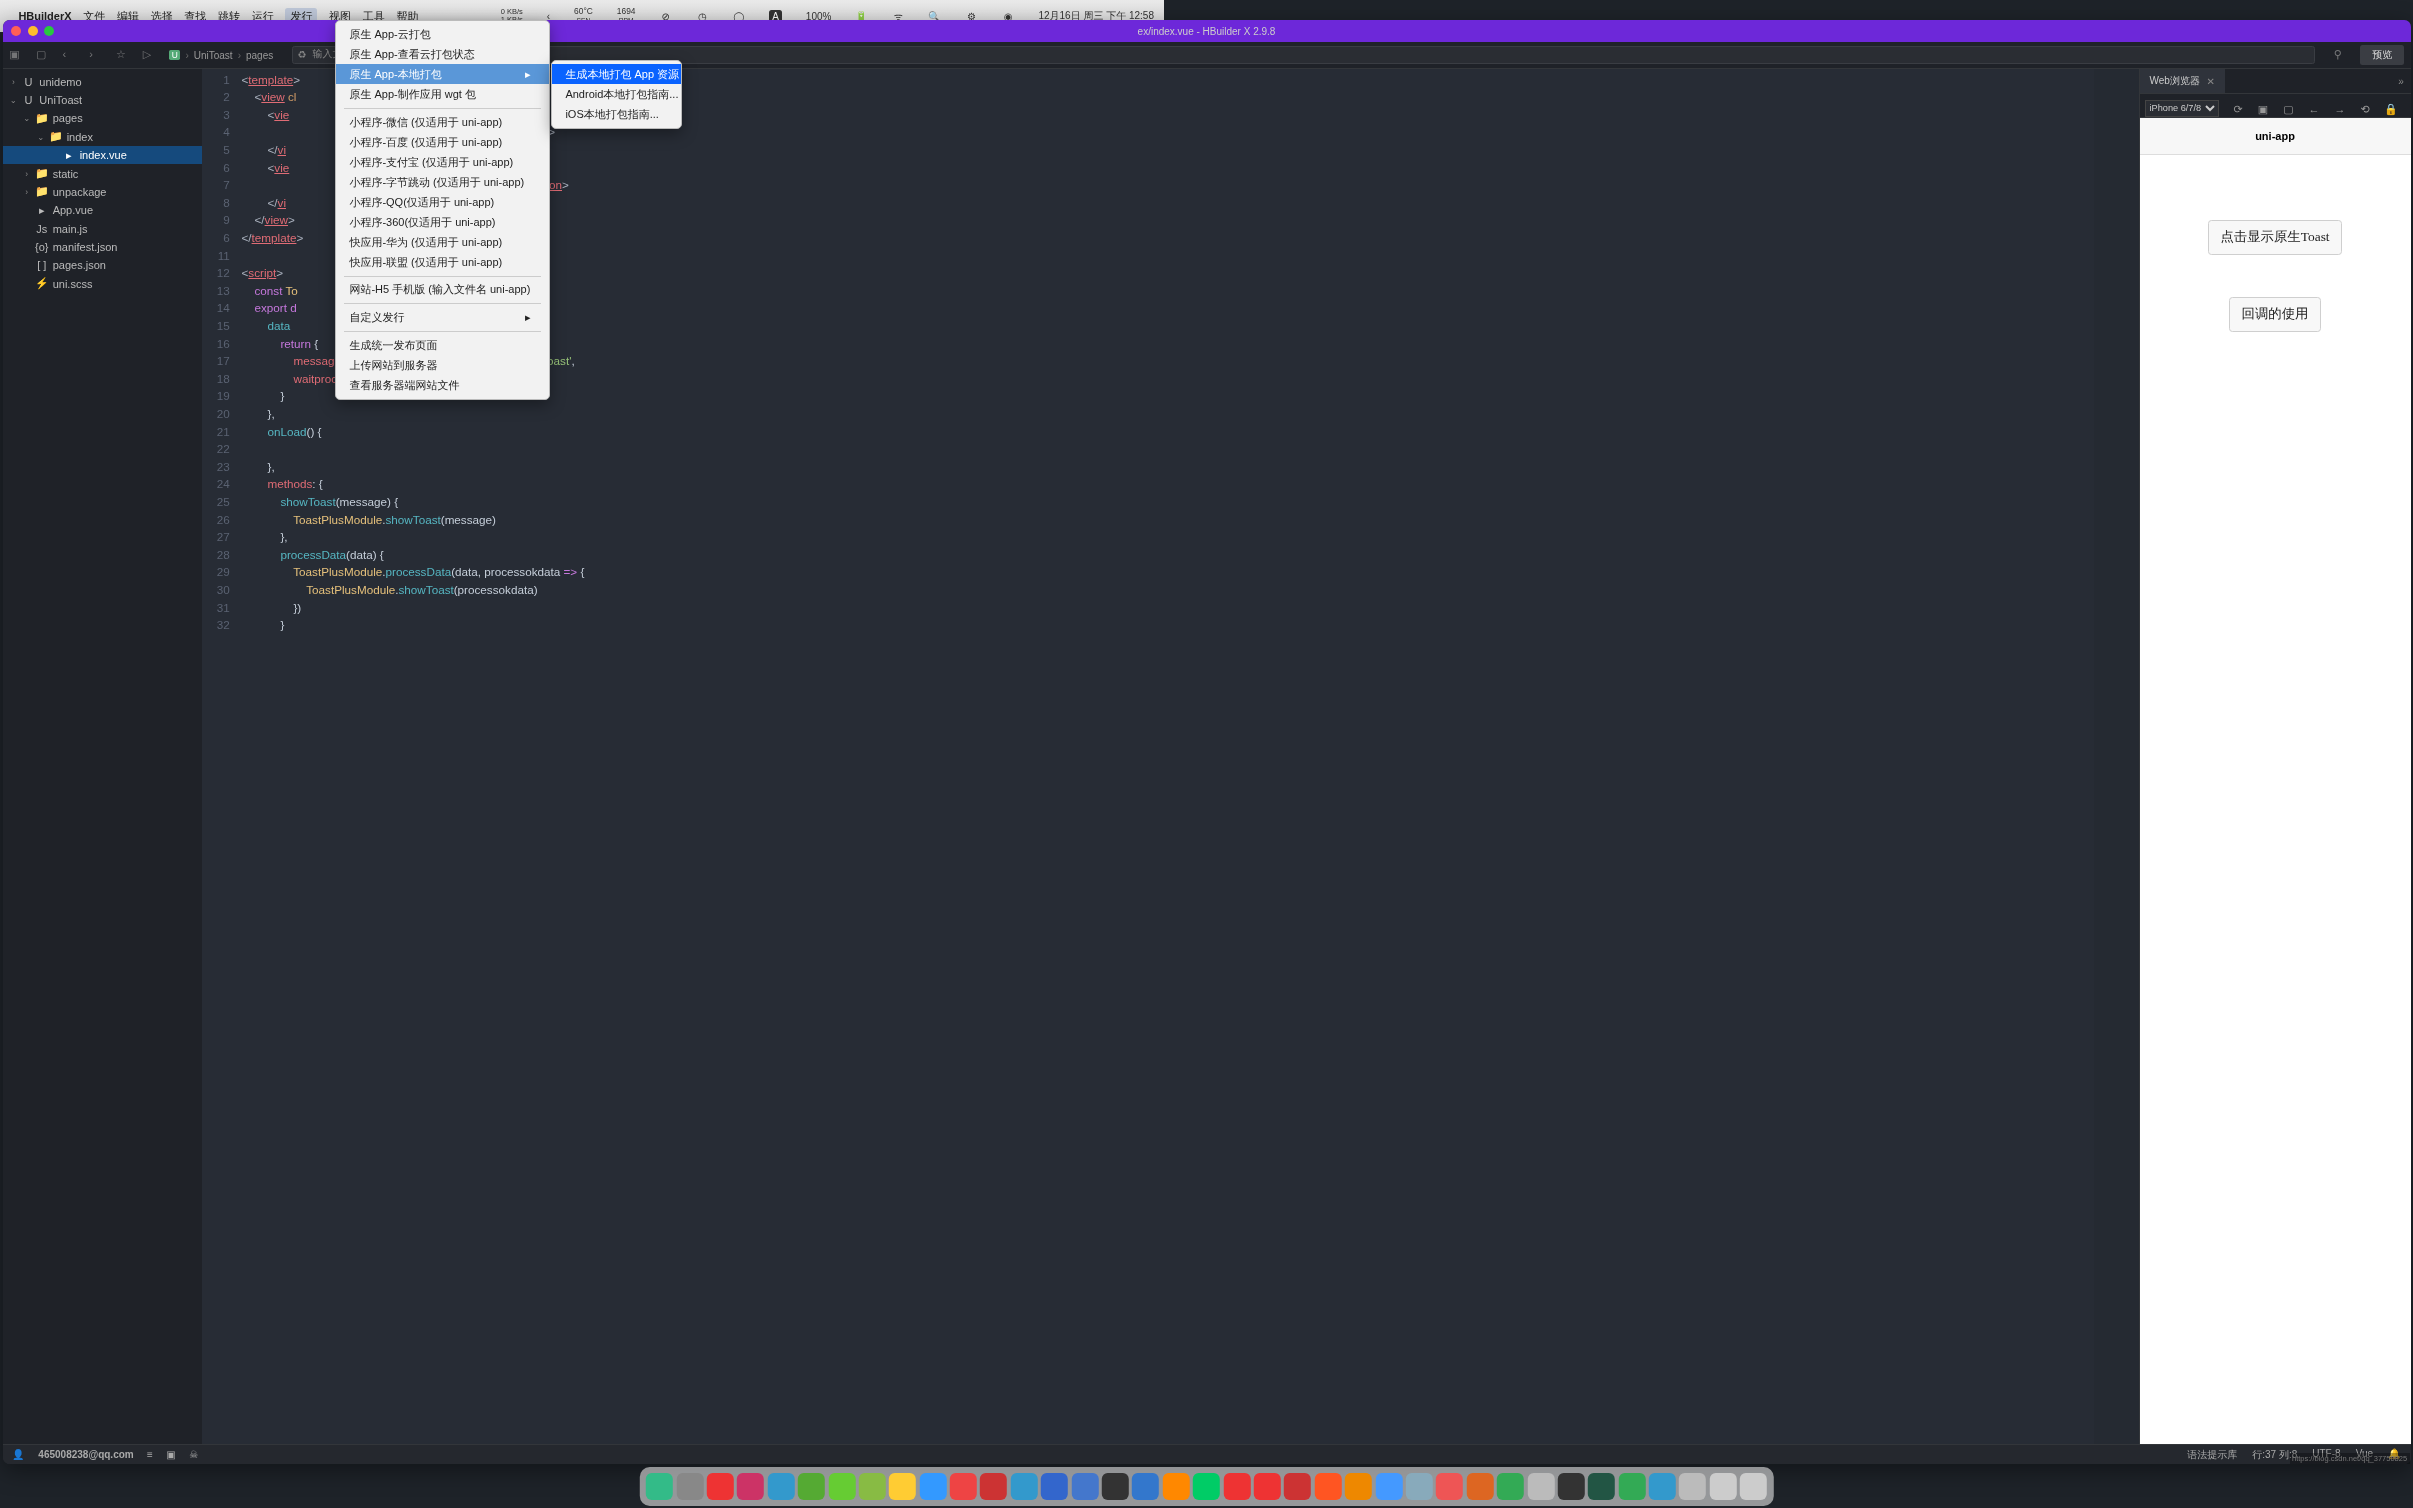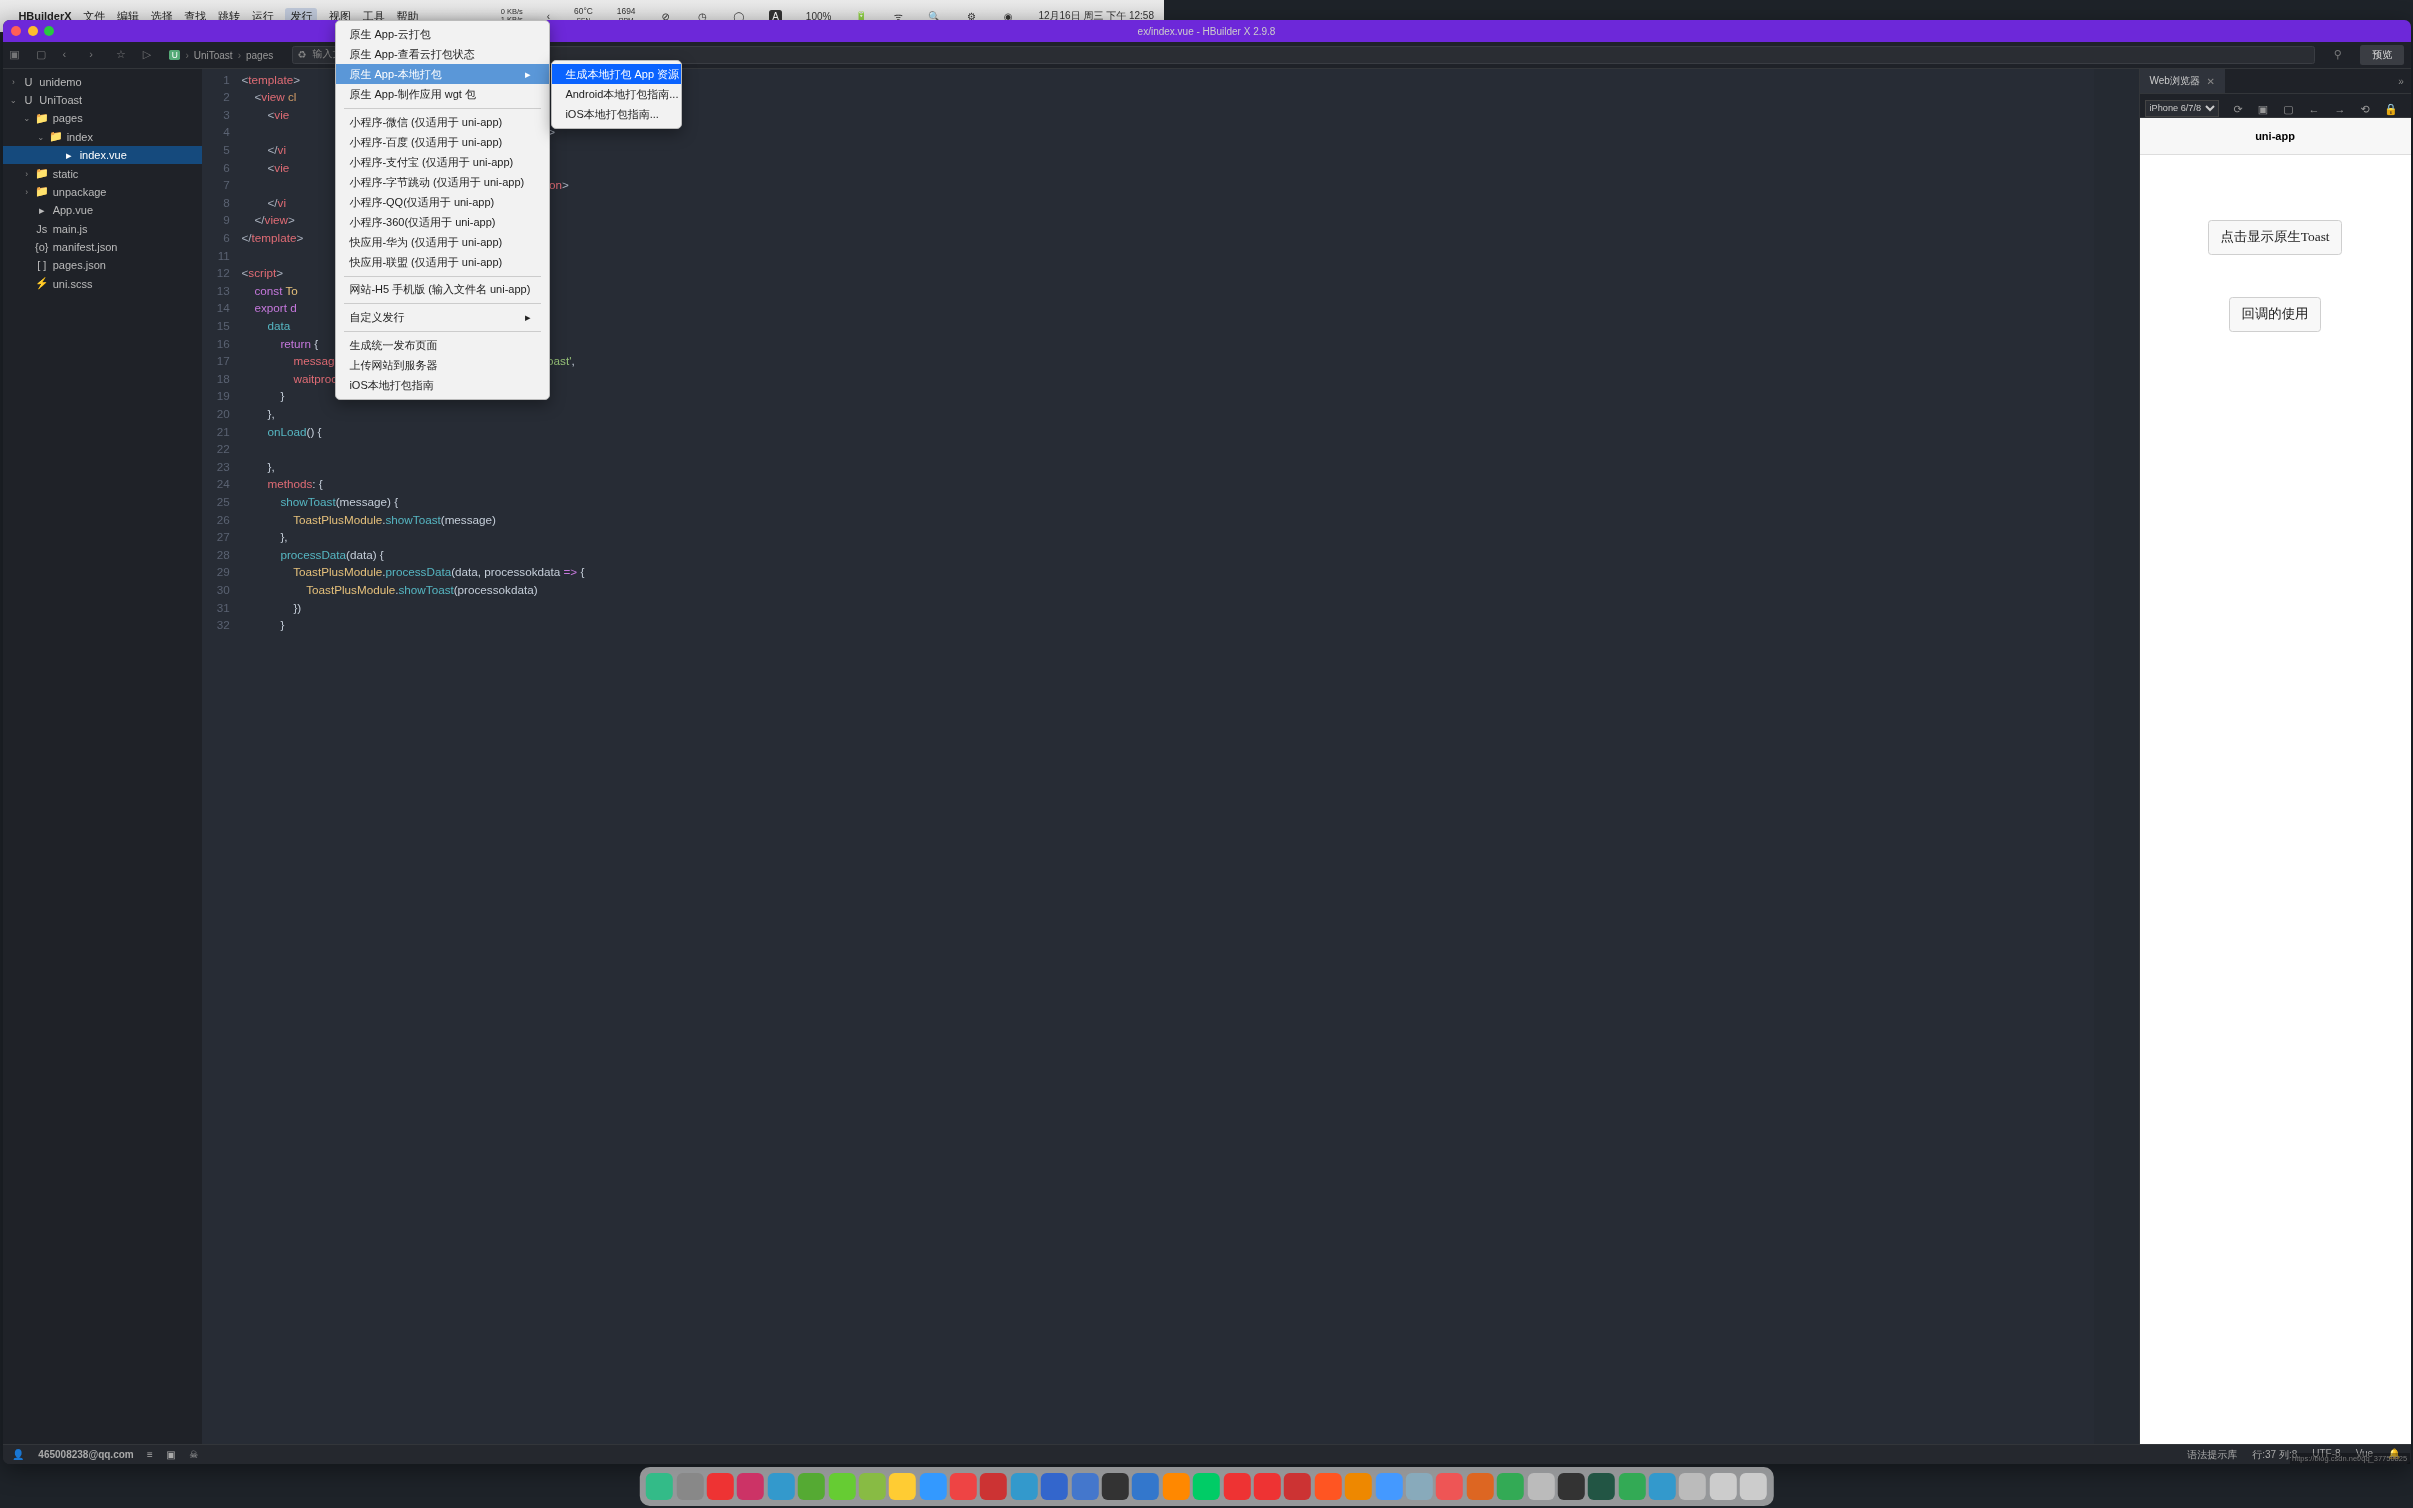--- a/index.html
+++ b/index.html
@@ -44,21 +44,21 @@
 
 .editor-wrap { flex: 1; display: flex; flex-direction: column; min-width: 0; }
 .tabs { height: 25px; background: #25282e; display: flex; align-items: stretch; border-bottom: 0.8px solid #33363a; font-size: 10px; color: #aaa; overflow: hidden; }
 .tab { padding: 0 11.7px; display: flex; align-items: center; gap: 5px; border-right: 0.8px solid #33363a; cursor: pointer; }
 .tab.active { background: #2f333b; color: #eee; }
 .editor { flex: 1; background: #272c35; display: flex; overflow: hidden; position: relative; font-family: Menlo, Consolas, monospace; font-size: 11.7px; }
 .gutter { width: 35px; background: #272c35; color: #5a6272; text-align: right; padding: 1.7px 6.7px 0 0; line-height: 17.6px; user-select: none; }
 .gutter .ln { height: 17.6px; }
 .code { flex: 1; padding: 1.7px 0 0 5px; line-height: 17.6px; color: #c5ced9; white-space: pre; overflow: hidden; }
 .code .row { height: 17.6px; }
-.k-tag { color: #e06c75; } .k-attr { color: #d19a66; } .k-str { color: #98c379; }
+.k-tag { color: #e06c75; text-decoration: underline; } .k-attr { color: #d19a66; } .k-str { color: #98c379; }
 .k-kw { color: #c678dd; } .k-fn { color: #56b6c2; } .k-pun { color: #abb2bf; }
 .k-cls { color: #e5c07b; } .k-prop { color: #e06c75; }
 .minimap { width: 45px; background: #252a32; }
 
 
 .side-preview { width: 272px; display: flex; flex-direction: column; background: #1f2228; border-left: 0.8px solid #33363a; }
 .side-preview .ptabs { height: 25px; display: flex; align-items: center; border-bottom: 0.8px solid #33363a; color: #ccc; font-size: 10px; }
 .side-preview .ptab { padding: 0 10px; height: 100%; display: flex; align-items: center; gap: 6.7px; background: #2f333b; }
 .side-preview .ptab .x { color: #888; }
 .side-preview .ptool { height: 23.5px; display: flex; align-items: flex-end; gap: 15px; padding: 0 5px; border-bottom: 0.8px solid #33363a; }
@@ -315,21 +315,21 @@
     <div class="ditem">小程序-360(仅适用于 uni-app)</div>
     <div class="ditem">快应用-华为 (仅适用于 uni-app)</div>
     <div class="ditem">快应用-联盟 (仅适用于 uni-app)</div>
     <hr>
     <div class="ditem">网站-H5 手机版 (输入文件名 uni-app)</div>
     <hr>
     <div class="ditem">自定义发行<span class="arrow">▸</span></div>
     <hr>
     <div class="ditem">生成统一发布页面</div>
     <div class="ditem">上传网站到服务器</div>
-    <div class="ditem">iOS本地打包指南</div>
+    <div class="ditem">查看服务器端网站文件</div>
   </div>
 <div class="dropdown" id="menu2" style="top:60px;left:551px;width:131px">
     <div class="ditem hl">生成本地打包 App 资源</div>
     <div class="ditem">Android本地打包指南...</div>
     <div class="ditem">iOS本地打包指南...</div>
   </div>
 
 <div class="dock" id="dock">
     <div class="dicon" style="background: rgb(51, 187, 136);"></div>
     <div class="dicon" style="background: rgb(136, 136, 136);"></div>

